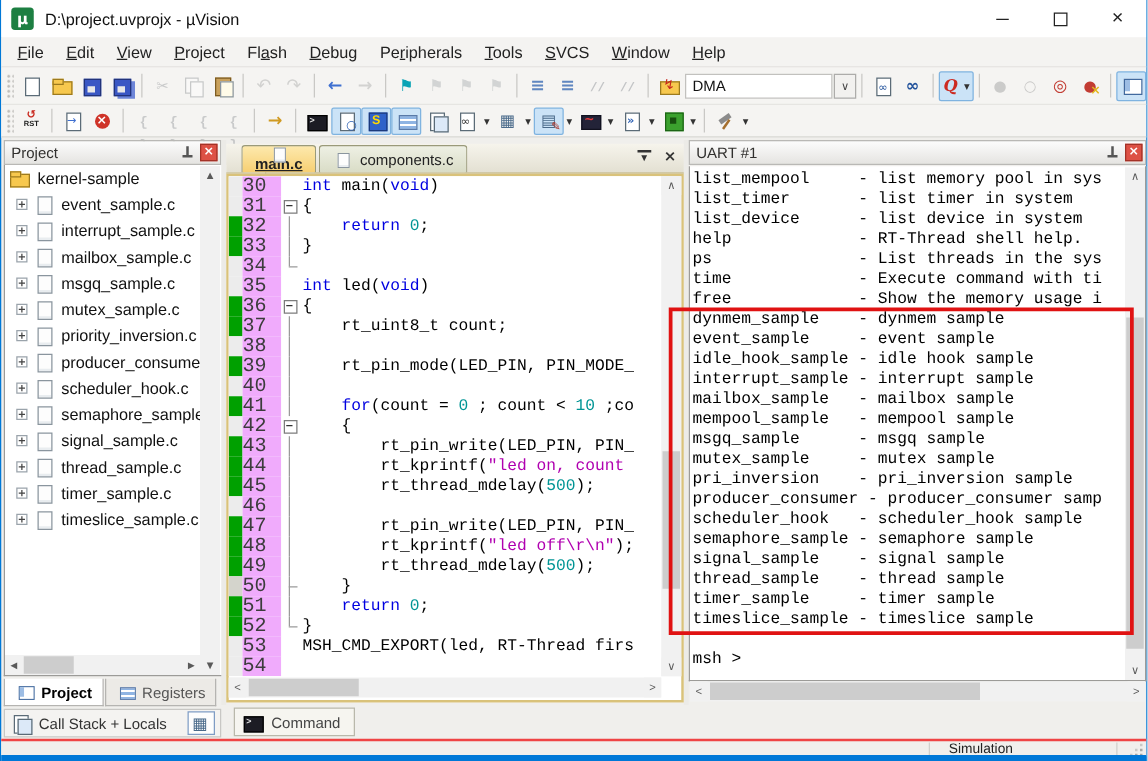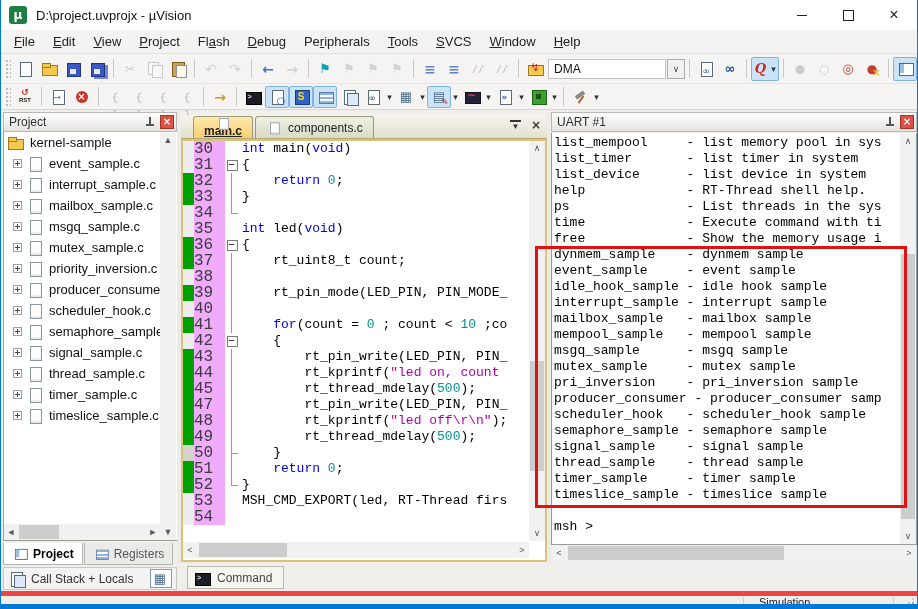--- a/index.html
+++ b/index.html
@@ -172,21 +172,21 @@
   #uart-header { left:0; top:0; width:366px; }
   #uart-body { position:absolute; left:0; top:21px; width:366px; height:412px; background:#fff; border:1px solid #9c9b98; border-top:none; overflow:hidden; }
   #uart-text { position:absolute; left:2px; top:2px; width:344px; height:408px; overflow:hidden; font:13px/16px "Liberation Mono",monospace; color:#000; white-space:pre; }
   #uart-vsb { left:349px; top:22px; width:16px; height:410px; }
   #uart-hsb { left:1px; top:433px; width:364px; height:16px; }
 
   
   #red-rect { position:absolute; left:534px; top:246px; width:372px; height:262px; border:3px solid #e01212; z-index:60; pointer-events:none; }
 
   
-  #statusbar { position:absolute; left:0; top:591px; width:100%; height:14px; background:#f1efec; border-top:5px solid #ef4444; font-size:11px; color:#222; }
+  #statusbar { position:absolute; left:0; top:591px; width:100%; height:14px; background:#f1efec; border-top:2px solid #ef4444; font-size:11px; color:#222; }
   #status-mode { position:absolute; left:758px; top:0; line-height:13px; }
   .status-sep { position:absolute; top:1px; width:1px; height:11px; background:#d0cfcc; }
   #status-grip { position:absolute; right:3px; top:3px; width:9px; height:9px; }
   #status-grip::after { content:""; position:absolute; right:0; bottom:0; width:2px; height:2px; background:#a9a8a5; box-shadow:-4px 0 #a9a8a5,0 -4px #a9a8a5,-4px -4px #c9c8c5,-8px 0 #c9c8c5,0 -8px #c9c8c5; }
   #bottom-border { position:absolute; left:0; top:604px; width:100%; height:5px; background:#0078d7; }
 
   .splitter { position:absolute; top:112px; width:4px; height:452px; background:#ecebe7; }
 </style>
 </head>
 <body>
@@ -611,20 +611,26 @@
             <span class="cfold f-line"></span>
             <span class="ctext"><span>        rt_kprintf(</span><span class="str">"led on, count</span></span>
           </div>
           <div class="crow">
             <span class="cbar g"></span>
             <span class="cnum">45</span>
             <span class="cfold f-line"></span>
             <span class="ctext"><span>        rt_thread_mdelay(</span><span class="num">500</span><span>);</span></span>
           </div>
           <div class="crow">
+            <span class="cbar"></span>
+            <span class="cnum">46</span>
+            <span class="cfold f-line"></span>
+            <span class="ctext"></span>
+          </div>
+          <div class="crow">
             <span class="cbar g"></span>
             <span class="cnum">47</span>
             <span class="cfold f-line"></span>
             <span class="ctext"><span>        rt_pin_write(LED_PIN, PIN_</span></span>
           </div>
           <div class="crow">
             <span class="cbar g"></span>
             <span class="cnum">48</span>
             <span class="cfold f-line"></span>
             <span class="ctext"><span>        rt_kprintf(</span><span class="str">"led off\r\n"</span><span>);</span></span>

